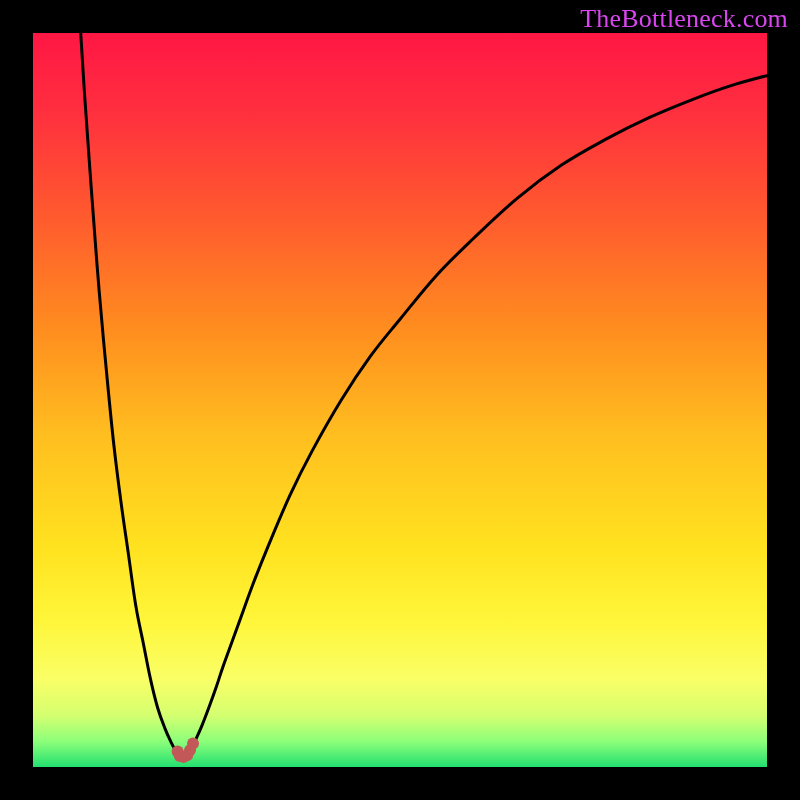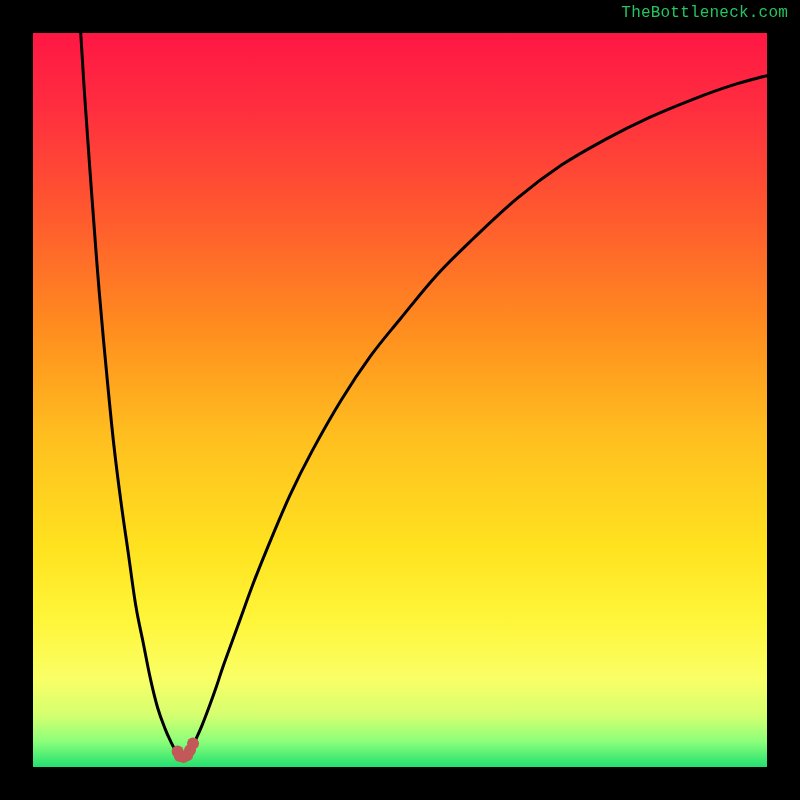--- a/index.html
+++ b/index.html
@@ -15,23 +15,23 @@
     left: 0;
     top: 0;
     width: 800px;
     height: 800px;
     background: #000;
   }
   .watermark {
     position: absolute;
     top: 4px;
     right: 12px;
-    font-family: Liberation Mono, monospace;
-    font-size: 16px;
-    color: #22c55e;
+    font-family: Liberation Serif, serif;
+    font-size: 26px;
+    color: #d946ef;
     letter-spacing: 0.2px;
     z-index: 10;
   }
   svg {
     position: absolute;
     left: 0;
     top: 0;
   }
 </style>
 </head>

